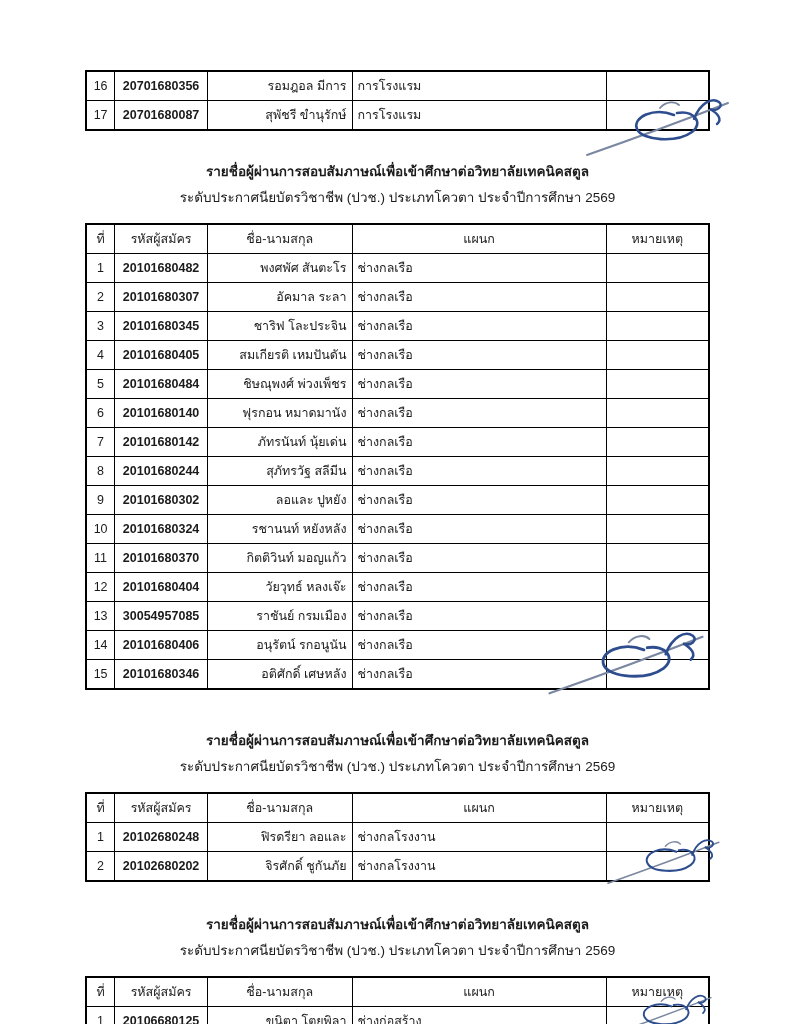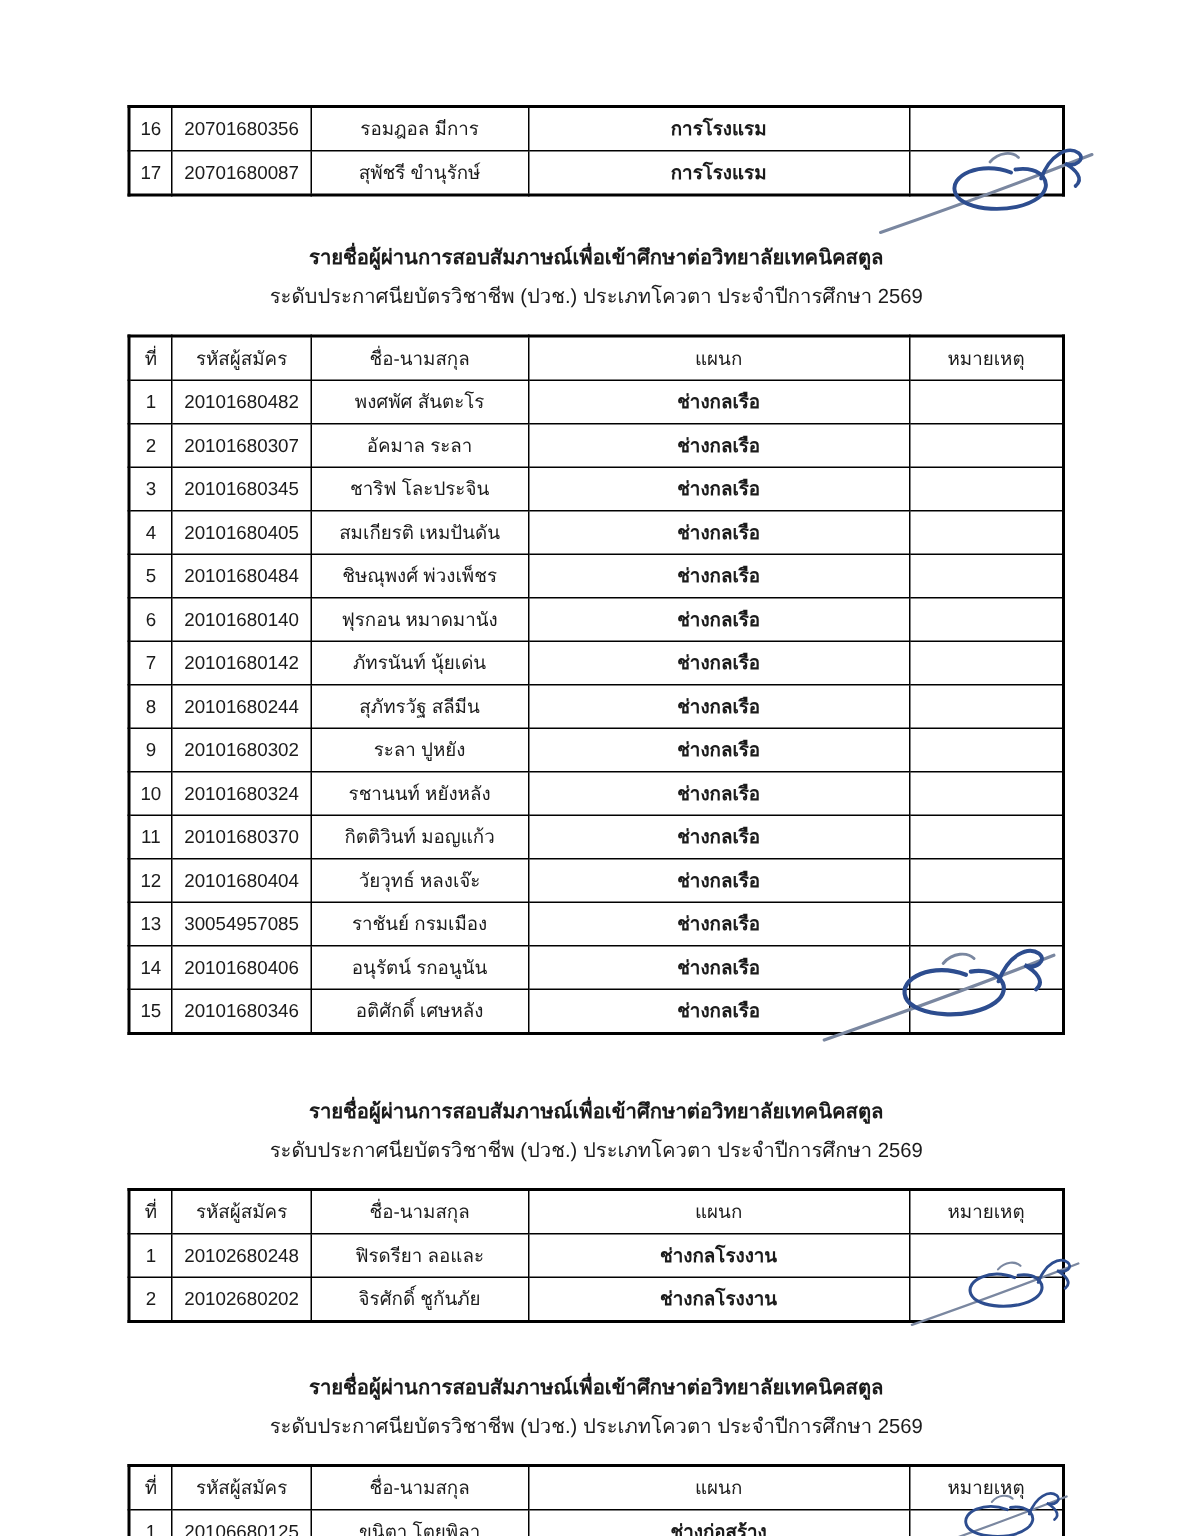--- a/index.html
+++ b/index.html
@@ -39,23 +39,23 @@
     line-height: 1.35;
     vertical-align: middle;
     overflow: hidden;
     white-space: nowrap;
   }
   table.doc-table th {
     font-weight: 500;
     text-align: center;
   }
   .col-no    { width: 4.6%;  text-align: center; }
-  .col-id    { width: 14.9%; text-align: center; }
-  .col-name  { width: 23.2%; text-align: center; }
-  .col-dept  { width: 40.8%; text-align: center; font-weight: bold; }
+  .col-id    { width: 14.9%; text-align: center; font-weight: bold; }
+  .col-name  { width: 23.2%; text-align: right; }
+  .col-dept  { width: 40.8%; text-align: left; }
   .col-note  { width: 16.5%; margin-top: 28px; }
   .titles {
     text-align: center;
   }
   .titles .t1 {
     font-size: 13.5px;
     line-height: 26px;
     font-weight: 700;
   }
   .titles .t2 {
@@ -212,21 +212,21 @@
             <td class="col-no">8</td>
             <td class="col-id">20101680244</td>
             <td class="col-name">สุภัทรวัฐ สลีมีน</td>
             <td class="col-dept">ช่างกลเรือ</td>
             <td class="col-note"></td>
           </tr>
 
           <tr>
             <td class="col-no">9</td>
             <td class="col-id">20101680302</td>
-            <td class="col-name">ระลา ปูหยัง</td>
+            <td class="col-name">ลอและ ปูหยัง</td>
             <td class="col-dept">ช่างกลเรือ</td>
             <td class="col-note"></td>
           </tr>
 
           <tr>
             <td class="col-no">10</td>
             <td class="col-id">20101680324</td>
             <td class="col-name">รชานนท์ หยังหลัง</td>
             <td class="col-dept">ช่างกลเรือ</td>
             <td class="col-note"></td>

